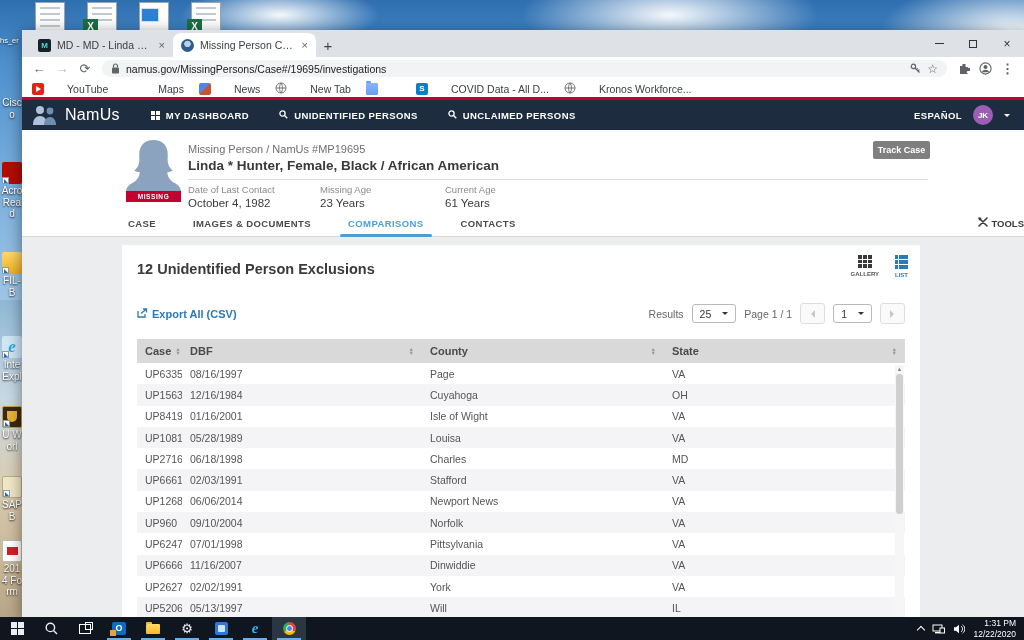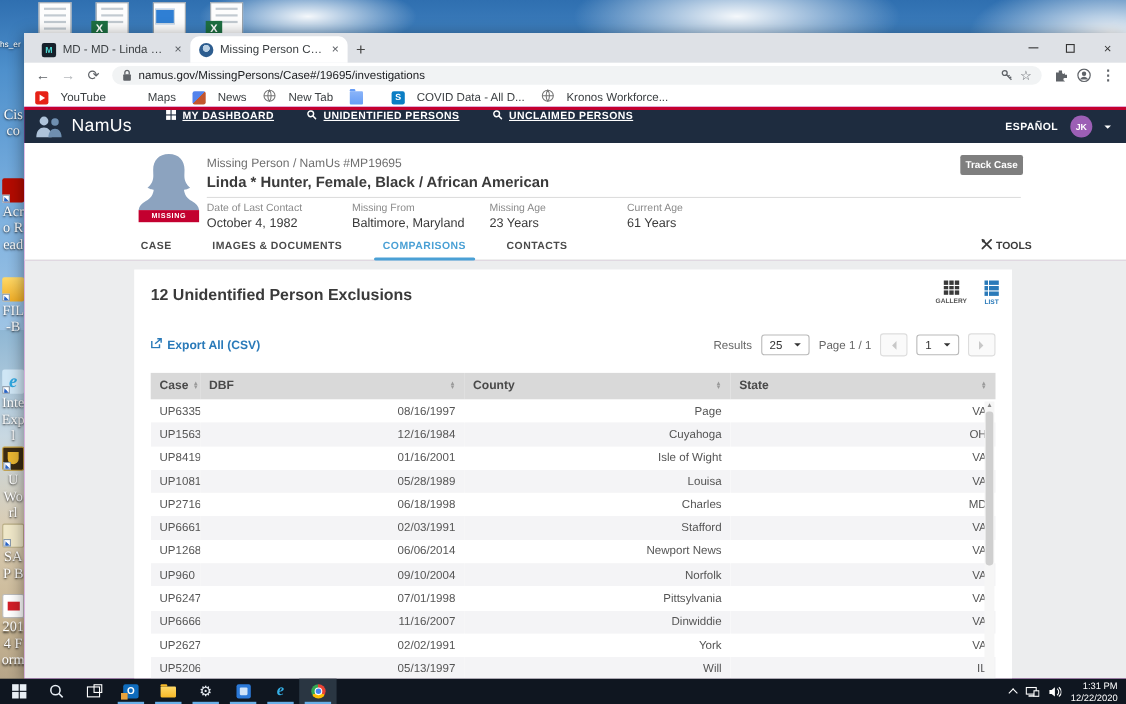--- a/index.html
+++ b/index.html
@@ -13,21 +13,21 @@
   
   .dtop { position:absolute; top:2px; left:35px; display:flex; gap:22px; z-index:2; }
   .dicon { width:30px; height:30px; position:relative; }
   .page { position:absolute; inset:0; background:#fdfdfd; border:1px solid #9aa4ad; }
   .page i { display:block; height:2px; background:#c2cad1; margin:4px 4px 0; }
   .xlbadge { position:absolute; left:-4px; bottom:-2px; width:15px; height:15px; background:#1d6f42; color:#fff; font-size:10px; font-weight:bold; text-align:center; line-height:15px; }
   .imgbadge { position:absolute; left:2px; top:6px; width:18px; height:14px; background:#2f7fd4; border:1px solid #d7dee4; }
   .dleft { position:absolute; left:0; top:0; width:24px; z-index:2; }
   .dl-item { position:absolute; left:1px; width:22px; text-align:center; }
   .dl-ico { width:20px; height:22px; margin:0 auto; border-radius:2px; position:relative; }
-  .dl-label { font-size:13px; color:#fff; text-shadow:0 1px 2px rgba(0,0,0,.9); margin-top:1px; word-break:break-all; line-height:1.15;font-family:Liberation Serif, serif; }
+  .dl-label { font-size:10px; color:#fff; text-shadow:0 1px 2px rgba(0,0,0,.9); margin-top:1px; word-break:break-all; line-height:1.15; }
   .shortcut { position:absolute; left:0; bottom:0; width:7px; height:7px; background:#fff; border:1px solid #8899aa; }
   .shortcut::after { content:""; position:absolute; left:1px; top:1px; border:2px solid transparent; border-bottom-color:#2a64c5; border-left-color:#2a64c5; }
 
   
   .window { position:absolute; left:22px; top:30px; width:1002px; height:587px; z-index:10;
     display:flex; flex-direction:column; box-shadow:0 3px 14px rgba(0,0,0,.45); background:#fff; }
   .tabstrip { height:27px; background:#dee1e6; display:flex; align-items:flex-end; position:relative; flex:none; }
   .tab { height:24px; width:143px; display:flex; align-items:center; gap:6px; padding:0 8px; font-size:10.5px; color:#3c4043; }
   .tab.active { background:#fff; border-radius:8px 8px 0 0; }
   .tab .t-title { flex:1; white-space:nowrap; overflow:hidden; text-overflow:ellipsis; }
@@ -45,38 +45,38 @@
   .nav-ic { width:20px; text-align:center; font-size:13px; color:#5f6368; }
   .nav-ic.disabled { color:#b6b9bd; }
   .omnibox { flex:1; height:17px; background:#f1f3f4; border-radius:9px; display:flex; align-items:center; padding:0 9px; gap:6px; margin:0 4px; }
   .url { flex:1; font-size:10.5px; color:#202124; white-space:nowrap; overflow:hidden; }
   .ob-ic { flex:none; display:flex; align-items:center; }
   .tool-ic { width:19px; display:flex; align-items:center; justify-content:center; flex:none; color:#5f6368; }
   .star { font-size:12px; color:#5f6368; }
   .kebab { font-size:13px; color:#5f6368; font-weight:bold; }
 
   .bookmarks { height:17px; background:#fff; display:flex; align-items:center; padding:0 10px; gap:15px; flex:none; }
-  .bm { display:flex; align-items:center; gap:11px; font-size:10.5px; color:#3c4043; white-space:nowrap; }
+  .bm { display:flex; align-items:center; gap:23px; font-size:10.5px; color:#3c4043; white-space:nowrap; }
   .bm-ic { width:12px; height:12px; border-radius:2px; flex:none; position:relative; }
   .bm-yt { background:#e62117; }
   .bm-yt::after { content:""; position:absolute; left:4px; top:3px; border:3px solid transparent; border-left:5px solid #fff; }
   .bm-news { background:linear-gradient(135deg,#5383ec 50%,#c2562f 50%); }
   .bm-folder { background:linear-gradient(180deg,#8ab4f8,#669df6); border-radius:1px; }
   .bm-folder::before { content:""; position:absolute; top:-2px; left:0; width:5px; height:2px; background:#669df6; border-radius:1px 1px 0 0; }
   .bm-sp { background:#0b7ec4; color:#fff; font-size:8px; font-weight:bold; text-align:center; line-height:12px; }
   .pin { width:9px; height:9px; background:#ea4335; border-radius:50% 50% 50% 0; transform:rotate(-45deg); margin:1px auto; position:relative; }
   .pin::after { content:""; position:absolute; left:3px; top:3px; width:3px; height:3px; background:#fff; border-radius:50%; }
 
   
   .site { flex:1; display:flex; flex-direction:column; overflow:hidden; background:#a21caf; }
   .redline { height:3px; background:#c3002f; flex:none; }
   .namusbar { height:30px; background:#1e2c3f; display:flex; align-items:stretch; color:#fff; flex:none; }
   .brand { display:flex; align-items:center; gap:7px; padding:0 16px 0 10px; }
   .brand-name { font-size:16px; letter-spacing:.3px; }
-  .nnav { display:flex; align-items:flex-start; gap:6px; padding:0 15px; font-size:9.5px; font-weight:bold; letter-spacing:.4px;text-decoration:underline; }
+  .nnav { display:flex; align-items:center; gap:6px; padding:0 15px; font-size:9.5px; font-weight:bold; letter-spacing:.4px; }
   .nnav.active { background:#2c4a68; }
   .grid4 { display:grid; grid-template-columns:4px 4px; gap:1px; }
   .grid4 i { width:4px; height:4px; background:#fff; }
   .nm-right { margin-left:auto; display:flex; align-items:center; gap:11px; padding-right:14px; }
   .espanol { font-size:9.5px; font-weight:bold; letter-spacing:.4px;margin-left:16px; }
   .uav { width:20px; height:20px; border-radius:50%; background:#9c5fb5; color:#fff; font-size:8px; font-weight:bold; display:flex; align-items:center; justify-content:center; }
   .caret-d { width:0; height:0; border:3.5px solid transparent; border-top-color:#fff; margin-top:3px; }
 
   .case-header { height:80px; background:#fff; position:relative; flex:none; }
   .avatar-sil { position:absolute; left:103px; top:8px; }
@@ -87,21 +87,21 @@
   .fields { position:absolute; left:166px; top:54px; display:flex; }
   .field:nth-child(1){ width:132px; } .field:nth-child(2){ width:125px; } .field:nth-child(3){ width:125px; }
   .f-label { font-size:9.5px; color:#8a8a8a; margin-bottom:2px; }
   .f-value { font-size:11.5px; color:#3a3a3a; }
   .track-btn { position:absolute; right:94px; top:11px; width:57px; height:18px; background:#7f7f7f; color:#fff; font-size:9px; font-weight:bold; border-radius:2px; display:flex; align-items:center; justify-content:center; }
 
   .case-tabs { height:27px; background:#fff; border-bottom:1px solid #d8d8d8; display:flex; align-items:stretch; padding-left:106px; flex:none; position:relative; }
   .ctab { display:flex; align-items:center; font-size:9.5px; font-weight:bold; color:#4a4a4a; letter-spacing:.4px; margin-right:37px; position:relative; }
   .ctab.active { color:#4aa0d5; }
   .ctab.active::after { content:""; position:absolute; bottom:-1px; left:-8px; right:-8px; height:3px; background:#4aa0d5; border-radius:2px; }
-  .tools { margin-left:auto; margin-right:86px; display:flex; align-items:center; gap:3px; font-size:9.5px; font-weight:bold; color:#3a3a3a; }
+  .tools { margin-left:auto; display:flex; align-items:center; gap:3px; font-size:9.5px; font-weight:bold; color:#3a3a3a; }
 
   .content { flex:1; position:relative; background:#ecedee; overflow:hidden; }
   .card { position:absolute; left:100px; top:8px; width:798px; height:600px; background:#fff; }
   .heading { padding:16px 0 0 15px; font-size:14.5px; font-weight:bold; color:#3a3a3a; }
   .toggles { position:absolute; top:10px; right:12px; display:flex; gap:16px; }
   .toggle { display:flex; flex-direction:column; align-items:center; gap:3px; font-size:6px; font-weight:bold; color:#555; }
   .toggle.blue { color:#2a7ab9; }
   .grid-ic { display:grid; grid-template-columns:repeat(3,4px); gap:1px; }
   .grid-ic i { width:4px; height:3.5px; background:#3a3a3a; }
   .list-ic { display:flex; flex-direction:column; gap:1.5px; }
@@ -115,21 +115,21 @@
   .pgbtn { width:25px; height:21px; border:1px solid #ddd; background:#fafafa; border-radius:3px; display:flex; align-items:center; justify-content:center; }
   .tri-l { width:0; height:0; border:4px solid transparent; border-right-color:#c8c8c8; margin-right:3px; }
   .tri-r { width:0; height:0; border:4px solid transparent; border-left-color:#c8c8c8; margin-left:3px; }
 
   .table-wrap { margin:15px 15px 0; position:relative; }
   table { width:100%; border-collapse:collapse; table-layout:fixed; }
   col.c1 { width:45px; } col.c2 { width:240px; } col.c3 { width:242px; }
   thead th { background:#d9d9d9; height:24px; padding:0 8px; }
   .th-in { display:flex; align-items:center; justify-content:space-between; font-size:11px; font-weight:bold; color:#4a4a4a; }
   .sort { display:flex; flex-direction:column; line-height:4.5px; font-size:5.5px; color:#9a9a9a; margin-left:4px; }
-  tbody td { height:21.3px; font-size:10.5px; color:#555; padding:0 8px; white-space:nowrap; overflow:hidden;text-align:right; }
+  tbody td { height:21.3px; font-size:10.5px; color:#555; padding:0 8px; white-space:nowrap; overflow:hidden; }
   tbody tr:nth-child(even) { background:#f4f4f6; }
   .tscroll { position:absolute; top:26px; right:1px; width:9px; height:252px; background:#f6f6f6; }
   .tscroll .up { font-size:6px; color:#888; text-align:center; line-height:8px; }
   .tscroll .thumb { width:7px; height:140px; background:#cfcfcf; margin:1px auto 0; border-radius:3px; }
 
   
   .taskbar { position:absolute; left:0; bottom:0; width:1024px; height:23px; background:#0f1620; z-index:50; display:flex; align-items:stretch; }
   .tbtn { width:34px; display:flex; align-items:center; justify-content:center; position:relative; }
   .tbtn.open::after { content:""; position:absolute; bottom:0; left:5px; right:5px; height:2px; background:#6ab0e8; }
   .tbtn.active { background:#2a3642; }
@@ -382,24 +382,20 @@
           <path d="M28 2 C19 2 14 8 14 16 c0 4 .6 7 -.8 10.5 C11.8 30 9 32 9 32 c2.5 1.6 5.5 1.8 5.5 1.8 C14 38 12 41.5 7.5 44 3.5 46.2 1.5 48.5 1 52 h54 c-.5 -3.5 -2.5 -5.8 -6.5 -8 -4.5 -2.5 -6.5 -6 -7 -10.2 0 0 3 -.2 5.5 -1.8 0 0 -2.8 -2 -4.2 -5.5 C41.4 23 42 20 42 16 42 8 37 2 28 2 Z" fill="#8ca3bf"></path>
         </svg>
         <div class="missing-badge">MISSING</div>
         <div class="ch-bc">Missing Person / NamUs #MP19695</div>
         <div class="ch-title">Linda * Hunter, Female, Black / African American</div>
         <div class="ch-div"></div>
         <div class="fields">
           <div class="field">
             <div class="f-label">Date of Last Contact</div>
             <div class="f-value">October 4, 1982</div>
-          </div>
-          <div class="field">
-            <div class="f-label">Missing From</div>
-            <div class="f-value">Baltimore, Maryland</div>
           </div>
           <div class="field">
             <div class="f-label">Missing Age</div>
             <div class="f-value">23 Years</div>
           </div>
           <div class="field">
             <div class="f-label">Current Age</div>
             <div class="f-value">61 Years</div>
           </div>
         </div>

